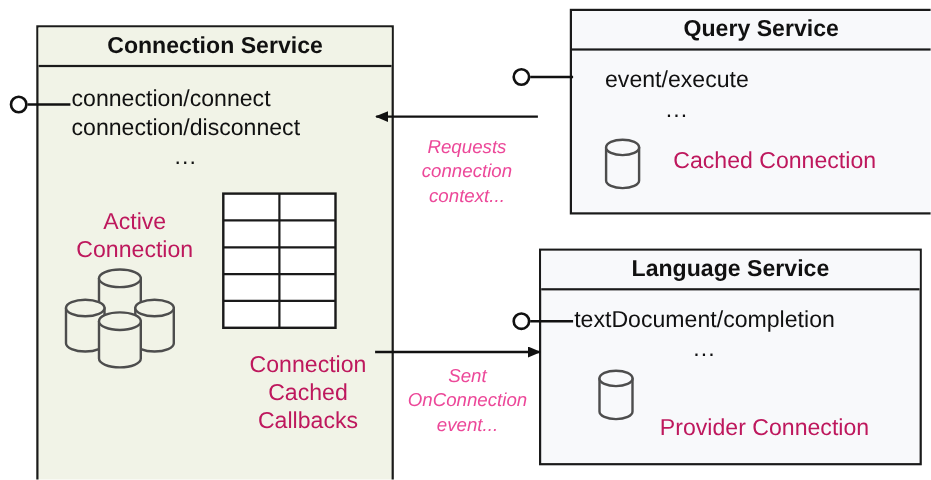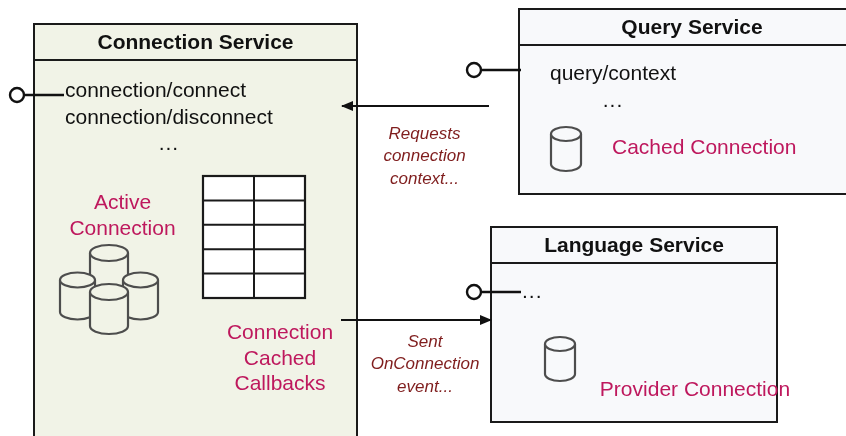--- a/index.html
+++ b/index.html
@@ -68,21 +68,21 @@
   }
   #query-service .comp-header {
     height: 36px;
     font-size: 21px;
     background: #f8f9fb;
   }
 
   #language-service {
     left: 490px;
     top: 226px;
-    width: 288px;
+    width: 348px;
     height: 197px;
     background: #f8f9fb;
   }
   #language-service .comp-header {
     height: 36px;
     font-size: 21px;
     background: #f8f9fb;
   }
 
   
@@ -107,21 +107,21 @@
     line-height: 1.22;
     text-align: center;
   }
 
   
   .edge-label {
     position: absolute;
     font-style: italic;
     font-size: 17px;
     line-height: 1.32;
-    color: #7f1d1d;
+    color: #ec4899;
     text-align: center;
     white-space: nowrap;
   }
 
   svg.overlay {
     position: absolute;
     left: 0; top: 0;
     width: 846px;
     height: 436px;
     pointer-events: none;
@@ -154,33 +154,34 @@
         <span>Callbacks</span>
       </div>
     </div>
   </div>
 
   <div class="component" id="query-service">
     <div class="comp-header">Query Service</div>
     <div class="comp-body">
 
       <div class="op-list" style="left:30px; top:14px;">
-        <span class="op-line">query/context</span>
+        <span class="op-line">event/execute</span>
         <span class="ellipsis">...</span>
       </div>
 
       <div class="label-block" style="left:92px; top:88px; width:220px; text-align:left;">Cached Connection</div>
     </div>
   </div>
 
   <div class="component" id="language-service">
     <div class="comp-header">Language Service</div>
     <div class="comp-body">
 
       <div class="op-list" style="left:30px; top:14px;">
+        <span class="op-line">textDocument/completion</span>
         <span class="ellipsis">...</span>
       </div>
 
       <div class="label-block" style="left:78px; top:86px; width:250px;">
         <br>
         <span>Provider Connection</span>
       </div>
     </div>
   </div>
 

